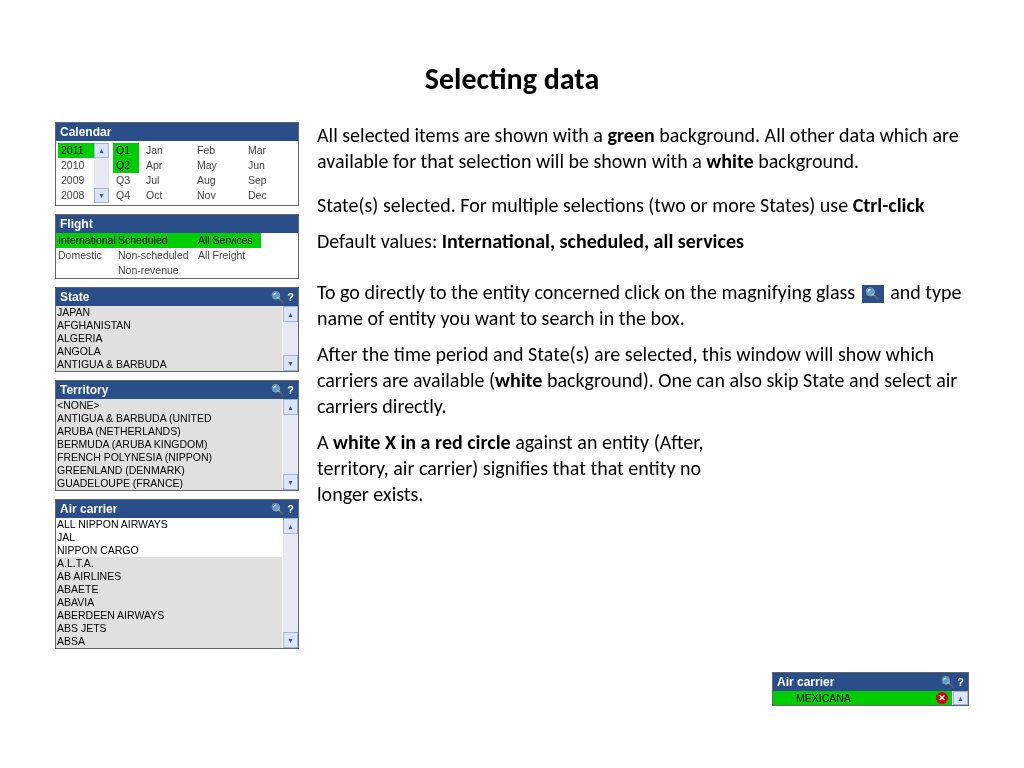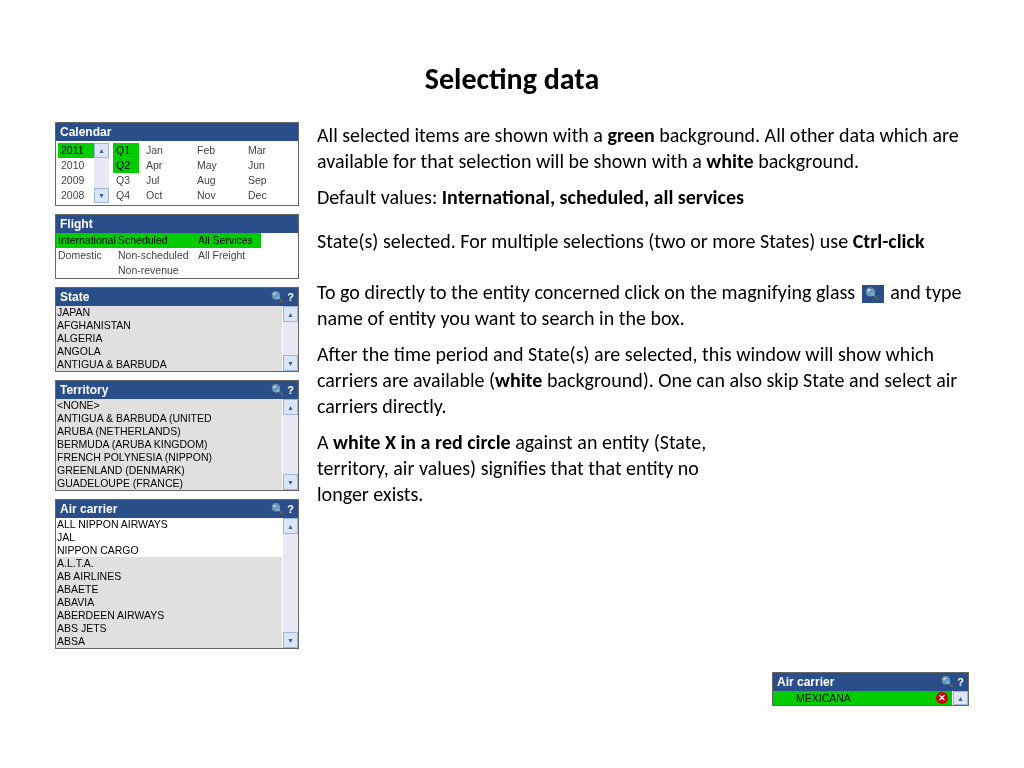--- a/index.html
+++ b/index.html
@@ -280,34 +280,34 @@
           </div>
       </div>
     </div>
 
   </div>
 
   <div class="right-col">
     <p>
       <span>All selected items are shown with a </span><b>green</b><span> background. All other data which are available for that selection will  be shown with a </span><b>white</b><span> background.</span>
     </p>
+    <p style="margin-top:18px">
+      <span>State(s) selected. For multiple selections (two or more States)  use </span><b>Ctrl-click</b>
+    </p>
     <p>
       <span>Default values:  </span><b>International, scheduled, all services</b>
     </p>
-    <p style="margin-top:18px">
-      <span>State(s) selected. For multiple selections (two or more States)  use </span><b>Ctrl-click</b>
-    </p>
     <p style="margin-top:25px">
       <span>To go directly to the entity concerned click on the magnifying glass </span><span class="inline-mag">🔍</span><span>  and type name of entity you want to search in the box.</span>
     </p>
     <p>
       <span>After the time period and State(s) are selected, this window will show which carriers are available (</span><b>white</b><span> background). One can also skip State and select air carriers directly.</span>
     </p>
     <p style="max-width:420px">
-      <span>A </span><b>white X in a red circle</b><span> against an entity (State, territory, air values) signifies that that entity no longer exists.</span>
+      <span>A </span><b>white X in a red circle</b><span> against an entity (After, territory, air carrier) signifies that that entity no longer exists.</span>
     </p>
   </div>
 </div>
 
 <div class="mini-panel">
   <div class="panel-header">
     <span>Air carrier</span>
     <span class="panel-icons">
       <span class="mag-icon">🔍</span>
       <span class="help-icon">?</span>

